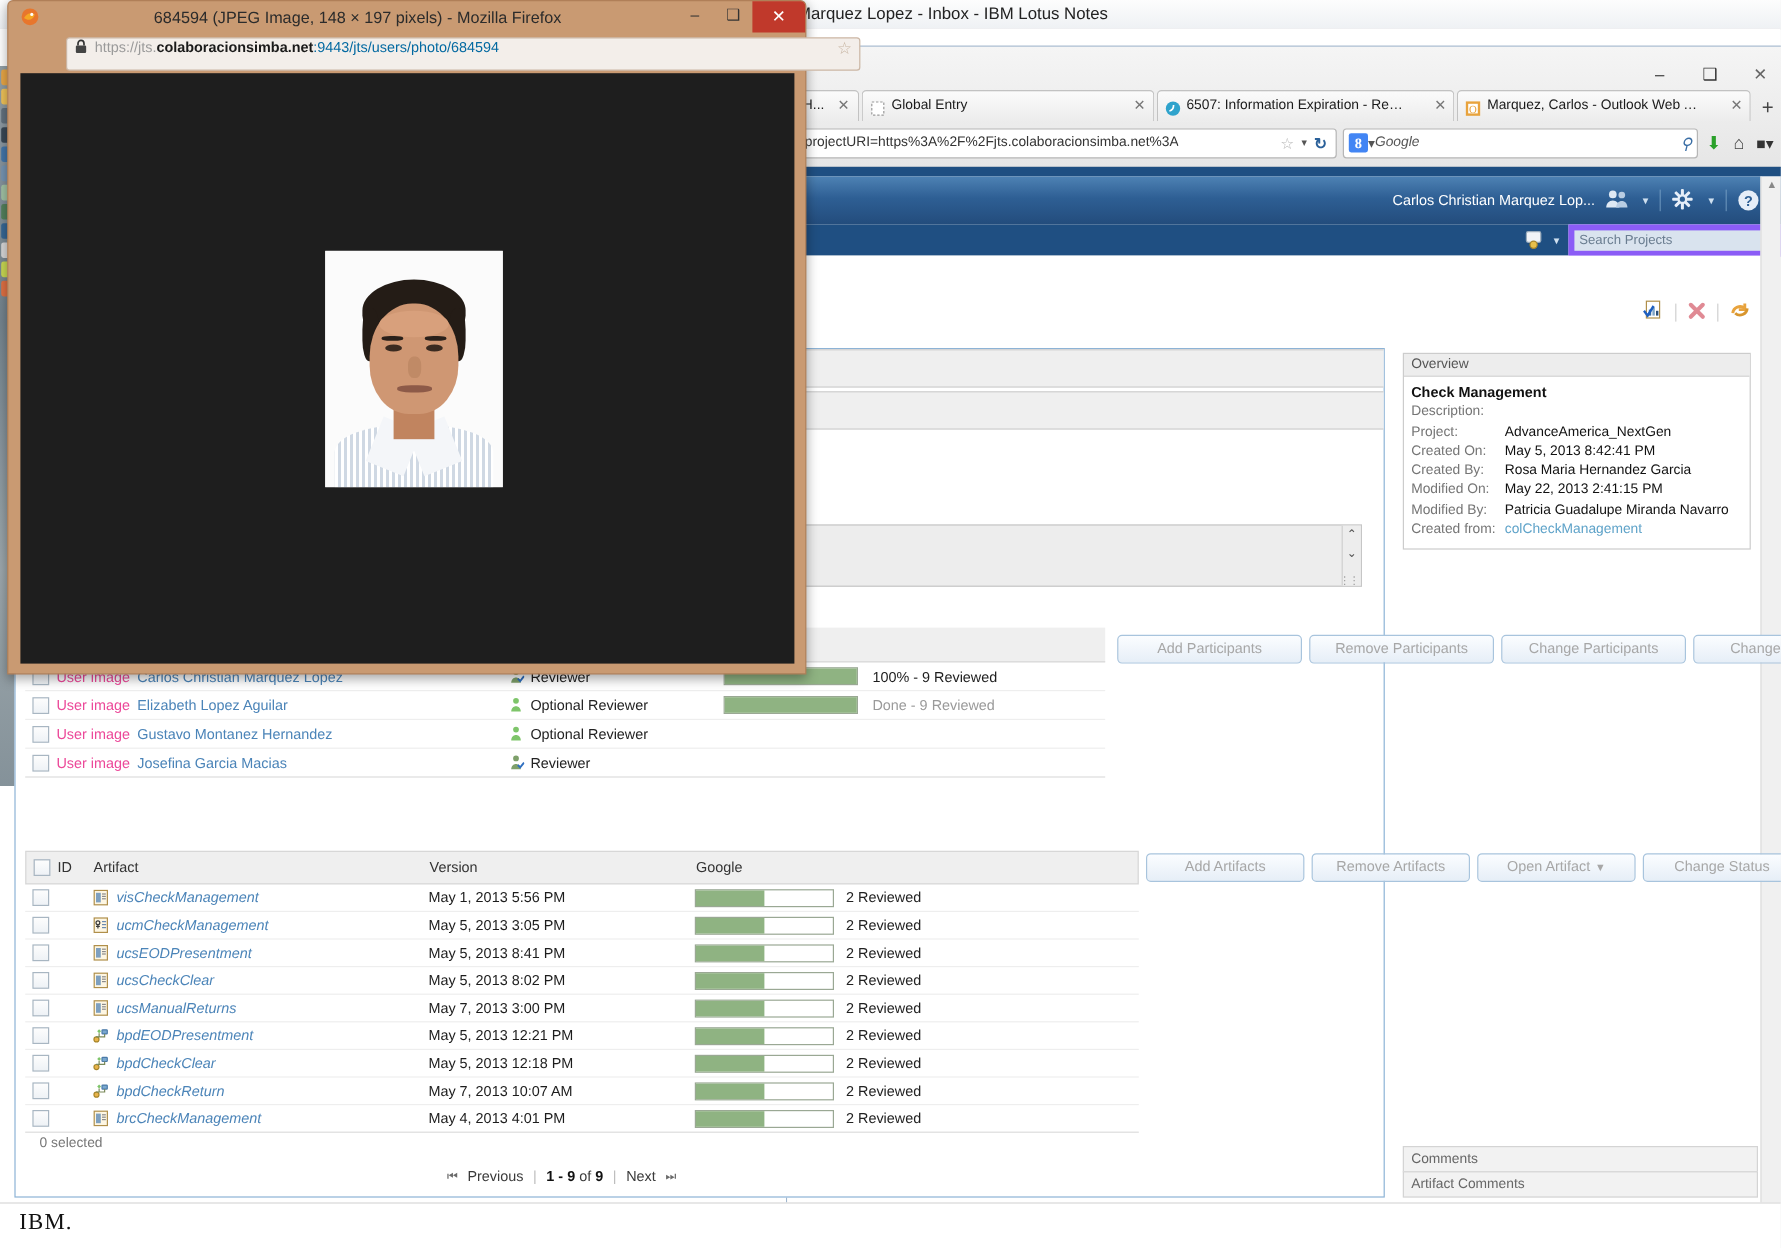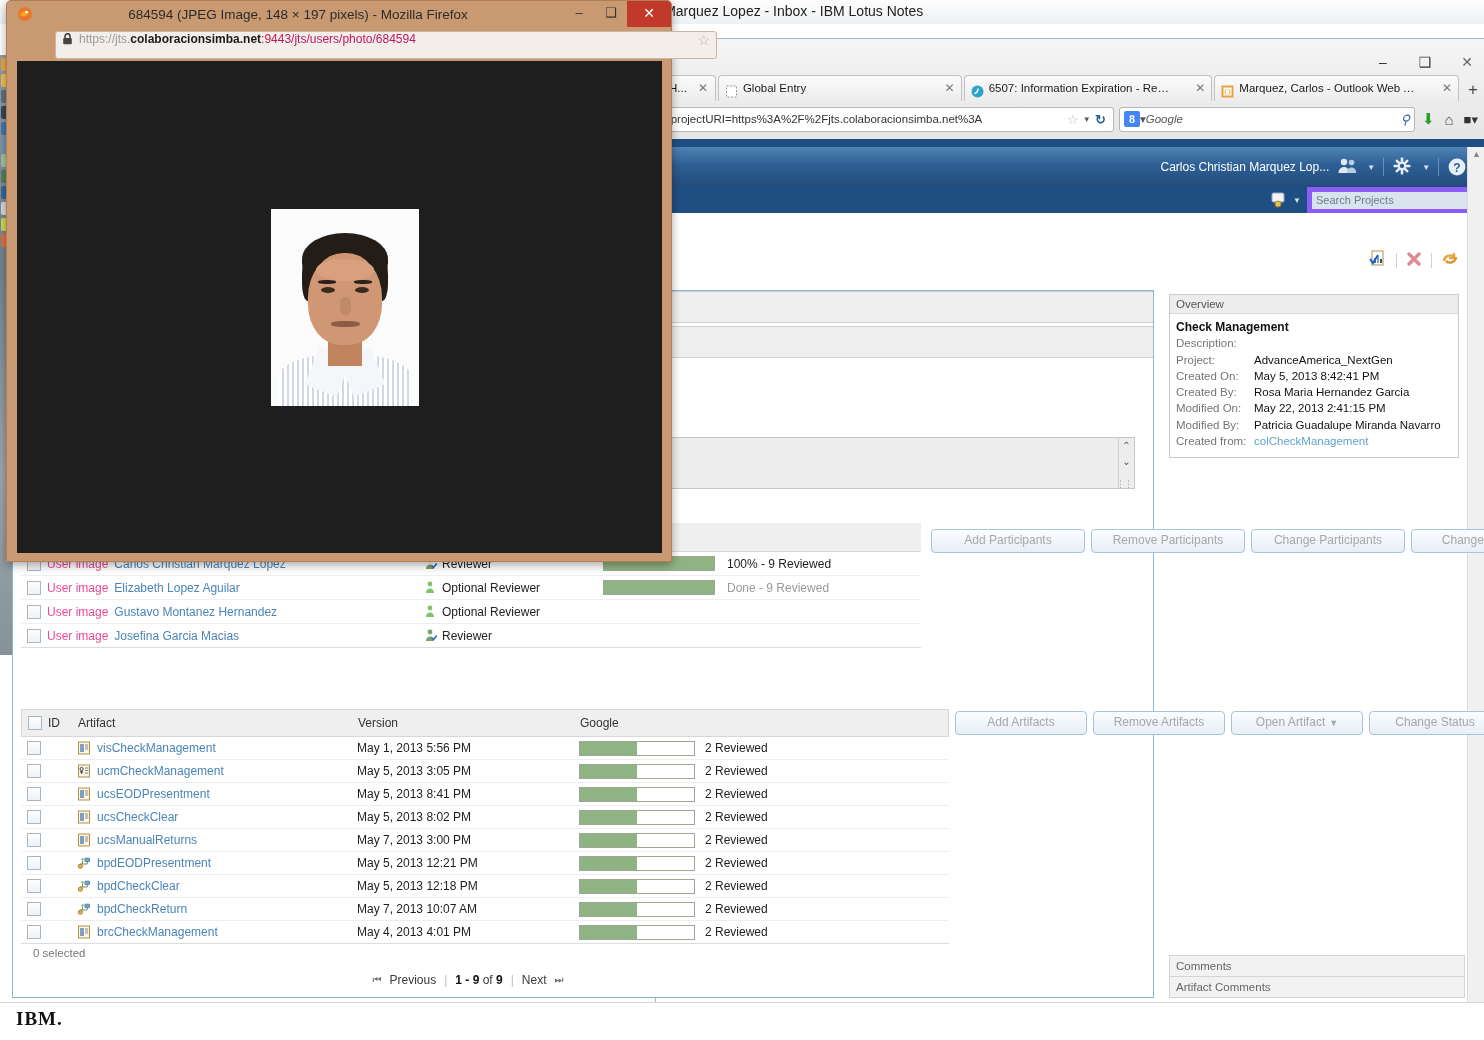--- a/index.html
+++ b/index.html
@@ -213,30 +213,30 @@
   #art-table{position:absolute;left:8px;top:1px;width:908px;}
   #art-head{height:26px;background:#efefef;border:1px solid #d7d7d7;display:flex;align-items:center;font-size:12px;color:#333;}
   #art-head .c0{width:26px;flex:none;display:flex;justify-content:center;}
   #art-head .c1{width:30px;flex:none;}
   #art-head .c2{width:280px;flex:none;}
   #art-head .c3{width:222px;flex:none;}
   #art-head .c4{flex:1;}
   .arow{height:22px;border-bottom:1px solid #eeeeee;display:flex;align-items:center;font-size:12px;position:relative;}
   .arow .c0{width:26px;flex:none;display:flex;justify-content:center;}
   .arow .c1{width:30px;flex:none;}
-  .arow .c2{width:280px;flex:none;display:flex;align-items:flex-end;gap:6px;}
+  .arow .c2{width:280px;flex:none;display:flex;align-items:flex-end;gap:6px;font-style:italic;}
   .arow .c2 a{color:#4b84b8;}
   .arow .c3{width:222px;flex:none;color:#1d1d1d;}
   .arow .c4{flex:1;display:flex;align-items:center;gap:10px;}
   .arow .bar{width:114px;height:13px;border:1px solid #9aa894;background:#fff;}
   .arow .bar > i{display:block;height:100%;background:#8fb382;}
 
   
   #ibm-footer{position:absolute;left:0;top:1002px;width:1484px;height:38px;background:#ffffff;border-top:1px solid #d8d8d8;}
-  #ibm-logo{position:absolute;left:16px;top:1008px;font-family:"Liberation Serif",serif;font-weight:bold;font-size:19px;letter-spacing:1px;color:#111;}
+  #ibm-logo{position:absolute;left:16px;top:1008px;font-family:"Liberation Serif",serif;font-weight:normal;font-size:19px;letter-spacing:1px;color:#111;}
 
   
   #ff-img{
     position:absolute;left:6px;top:0px;width:664px;height:560px;
     background:#c99a72;border:1px solid #b07f58;border-radius:5px 5px 0 0;
     box-shadow:0 3px 10px rgba(0,0,0,.35);
   }
   #ff-img-title{
     position:absolute;left:0;top:0;width:664px;height:26px;
     display:flex;align-items:center;
@@ -247,21 +247,21 @@
   #ff-img-btns .b{width:32px;height:22px;text-align:center;line-height:20px;font-size:13px;color:#333;}
   #ff-img-btns .close{width:44px;height:26px;line-height:24px;background:#c0392b;color:#fff;border-radius:0 4px 0 0;font-size:14px;text-align:center;}
   #ff-img-urlrow{
     position:absolute;left:8px;top:30px;width:648px;height:26px;
     background:#f3eeea;border:1px solid #cbb6a4;border-radius:3px;
     display:flex;align-items:flex-start;padding:0 6px;font-size:12px;margin-left:40px;
   }
   #ff-img-lock{margin-right:6px;color:#3a3a3a;}
   #url-pre{color:#9a9a9a;}
   #url-host{color:#1a1a1a;font-weight:bold;}
-  #url-post{color:#be185d;}
+  #url-post{color:#0369a1;}
   #ff-img-star{margin-left:auto;color:#c9b6a4;font-size:14px;}
   #ff-img-view{
     position:absolute;left:10px;top:60px;width:645px;height:492px;background:#1e1e1e;
   }
   #photo{
     position:absolute;left:254px;top:148px;width:148px;height:197px;
     background:#ffffff;overflow:hidden;
   }
   
   #photo .bgwhite{position:absolute;inset:0;background:#fbfbfb;}

